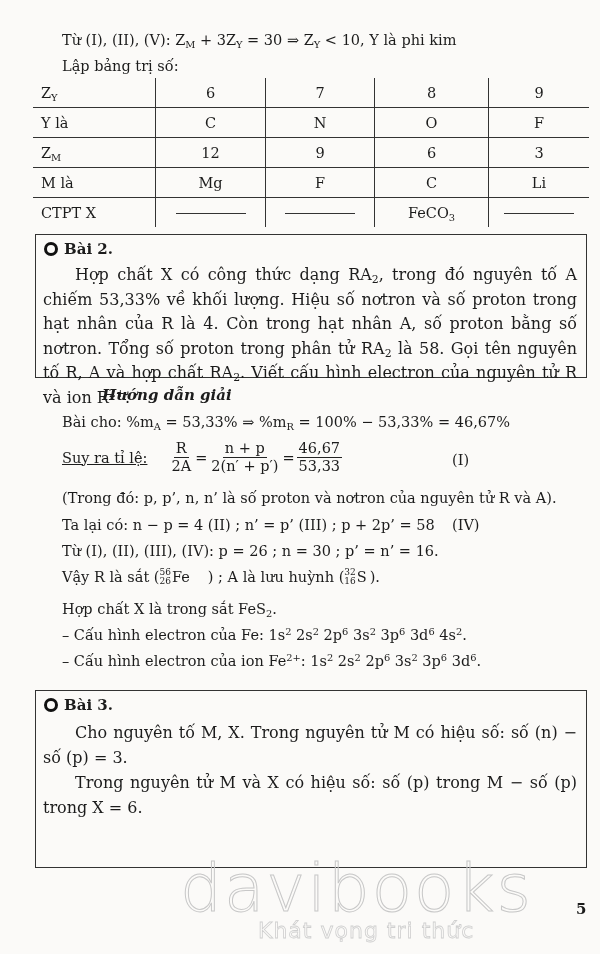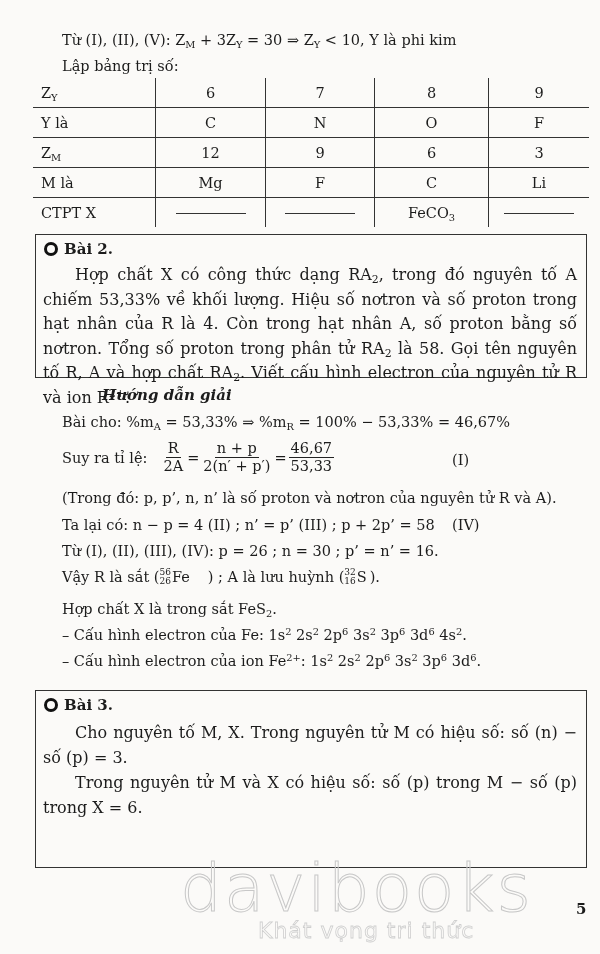--- a/index.html
+++ b/index.html
@@ -105,21 +105,21 @@
   <span>Hợp chất X có công thức dạng RA</span><sub>2</sub><span>, trong đó nguyên tố A chiếm 53,33% về khối lượng. Hiệu số nơtron và số proton trong hạt nhân của R là 4. Còn trong hạt nhân A, số proton bằng số nơtron. Tổng số proton trong phân tử RA</span><sub>2</sub><span> là 58. Gọi tên nguyên tố R, A và hợp chất RA</span><sub>2</sub><span>. Viết cấu hình electron của nguyên tử R và ion R</span><sup>2+</sup><span>.</span>
 </div>
 
 <div class="line heading-it" style="left:62px; top:386px;">Hướng dẫn giải</div>
 
 <div class="line" style="left:62px; top:414px;">
   <span>Bài cho: %m</span><sub>A</sub><span> = 53,33% ⇒ %m</span><sub>R</sub><span> = 100% − 53,33% = 46,67%</span>
 </div>
 
 <div class="line" style="left:62px; top:440px; display:flex; align-items:center;">
-  <span style="margin-right:12px;">Suy ra tỉ lệ:</span>
+  <span style="margin-right:20px;text-decoration:underline;">Suy ra tỉ lệ:</span>
   <span class="frac">
       <span class="num">R</span>
       <span class="den">2A</span>
     </span>
   <span>=</span>
   <span class="frac">
       <span class="num">n + p</span>
       <span class="den">2(n′ + p′)</span>
     </span>
   <span>=</span>

